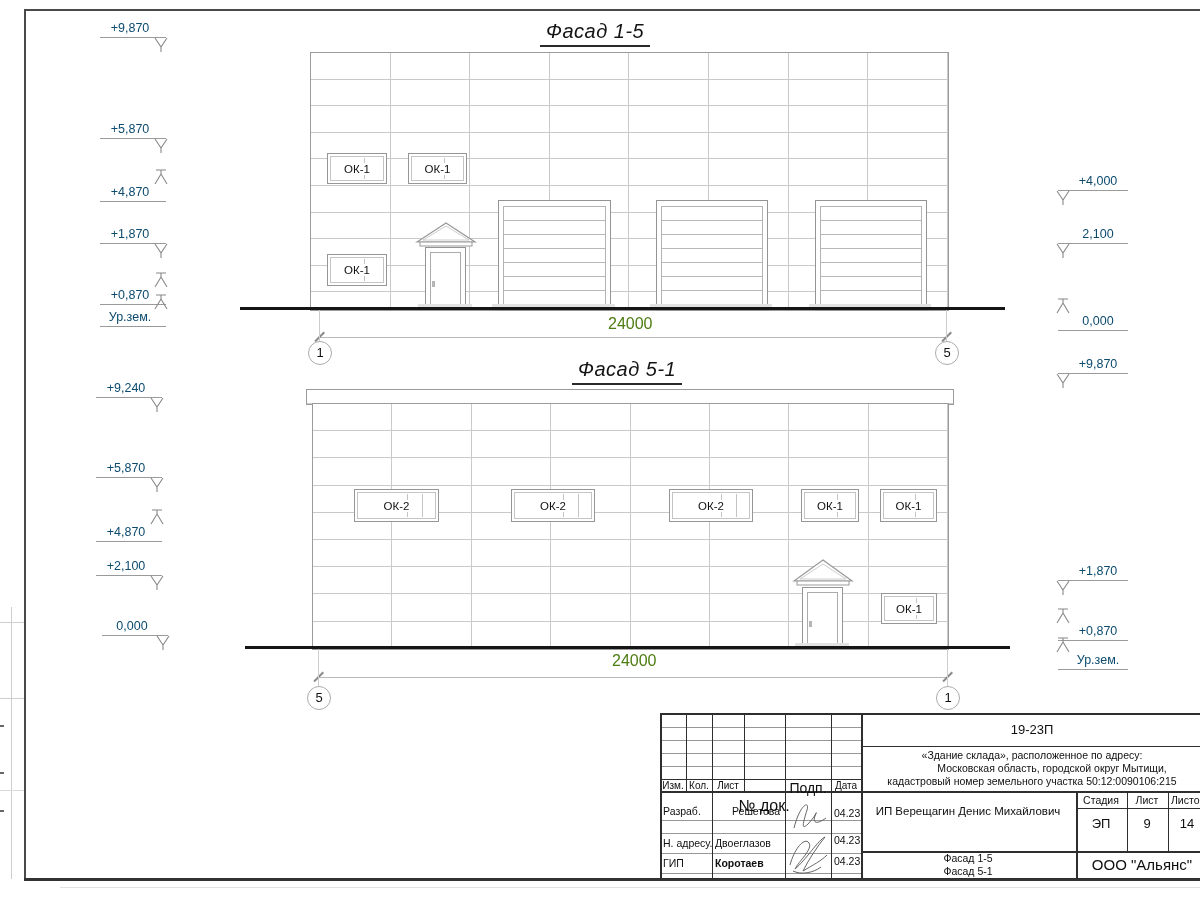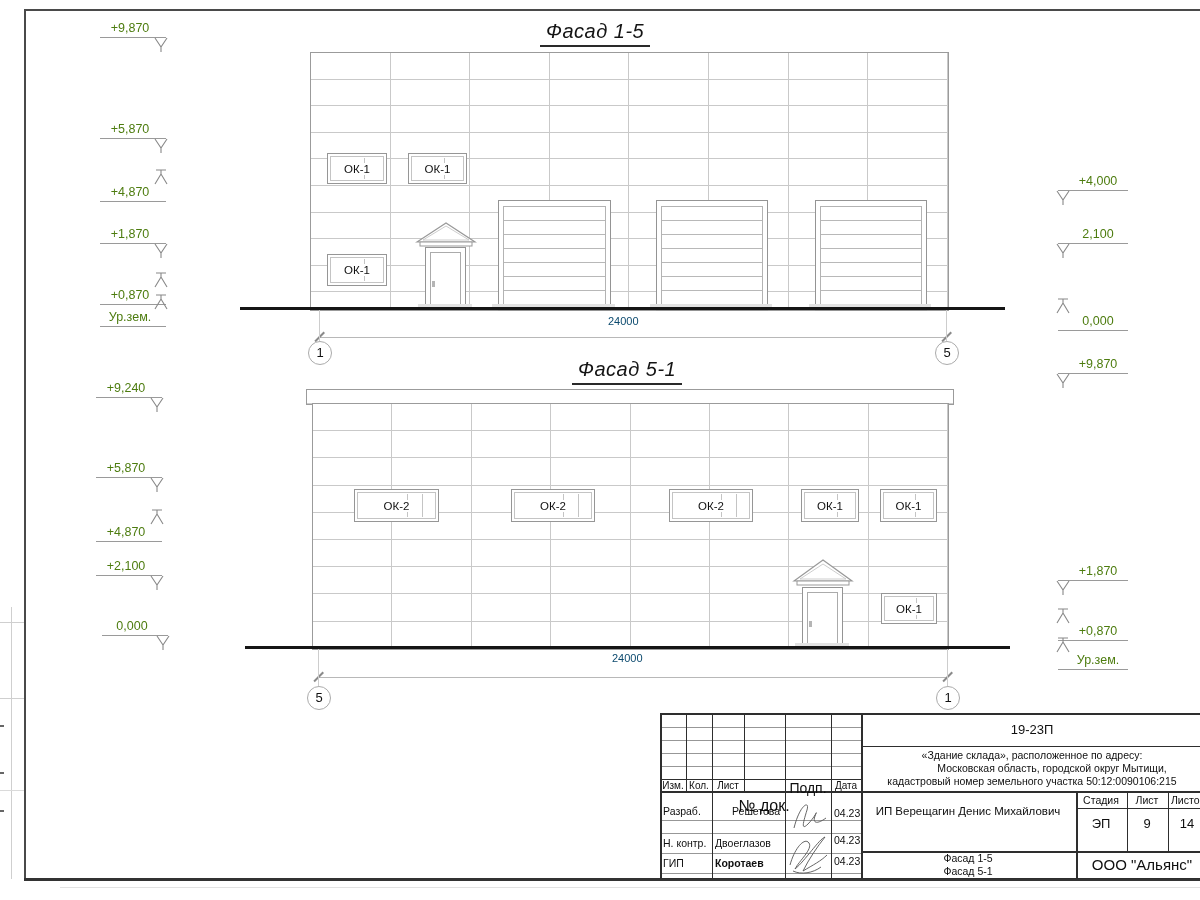--- a/index.html
+++ b/index.html
@@ -33,28 +33,28 @@
   .gate .gin{position:absolute;left:4px;right:4px;top:5px;bottom:3px;border:1px solid #b3b3b3;
        background:repeating-linear-gradient(to bottom,#ffffff 0 13px,#b8b8b8 13px 14px);}
   
   .door{position:absolute;border:1px solid #949494;background:#fff;}
   .door .leaf{position:absolute;left:4px;right:4px;top:4px;bottom:1px;border:1px solid #ababab;background:#fff;}
   .door .handle{position:absolute;left:1px;top:52%;width:3px;height:6px;background:#b5b5b5;}
   .ped{position:absolute;}
   
   .ftitle{position:absolute;font-size:20px;font-style:italic;color:#141414;
           border-bottom:2px solid #2a2a2a;padding:0 6px 2px 6px;letter-spacing:0.5px;}
-  .dimtext{position:absolute;font-size:11px;color:#0c4a6e;}
+  .dimtext{position:absolute;font-size:16px;color:#4d7c0f;}
   .dimline{position:absolute;height:1px;background:#b8b8b8;}
   .tick{position:absolute;width:13px;height:1.5px;background:#8a8a8a;transform:rotate(-45deg);}
   .leader{position:absolute;width:1px;background:#cdcdcd;}
   .bubble{position:absolute;width:22px;height:22px;border:1px solid #ababab;border-radius:50%;
           background:#fff;text-align:center;line-height:22px;font-size:13px;color:#111;}
   
-  .mark{position:absolute;font-size:12.5px;color:#4d7c0f;}
+  .mark{position:absolute;font-size:12.5px;color:#0c4a6e;}
   .mark .lbl{display:block;border-bottom:1px solid #9a9a9a;padding:0 8px 2px 2px;text-align:center;min-width:56px;white-space:nowrap;}
   .mark.right .lbl{padding:0 2px 2px 12px;}
   .mark svg{position:absolute;}
   .mark.dr svg{right:-3px;top:100%;margin-top:-1px;}
   .mark.dl svg{left:-3px;top:100%;margin-top:-1px;}
   .mark.ur svg{right:-3px;bottom:100%;margin-bottom:0px;}
   .mark.ul svg{left:-3px;bottom:100%;margin-bottom:0px;}
   
   #tblock{position:absolute;left:660px;top:713px;width:545px;height:166px;background:#fff;}
   .lnA{position:absolute;background:#2e2e2e;}
@@ -322,21 +322,21 @@
     <span class="tb-txt tb-c" style="left:13px;top:67px;font-size:10px;">Изм.</span>
     <span class="tb-txt tb-c" style="left:39px;top:67px;font-size:10px;">Кол.</span>
     <span class="tb-txt tb-c" style="left:68px;top:67px;font-size:10px;">Лист</span>
     <span class="tb-txt tb-c" style="left:104px;top:84px;font-size:16px;text-align:right;">№ док.</span>
     <span class="tb-txt tb-c" style="left:148px;top:67px;font-size:14px;">Подп.</span>
     <span class="tb-txt tb-c" style="left:186px;top:67px;font-size:10px;">Дата</span>
 
     <span class="tb-txt" style="left:3px;top:92px;">Разраб.</span>
     <span class="tb-txt" style="left:56px;top:92px;padding-left:16px;">Решетова</span>
     <span class="tb-txt" style="left:174px;top:94px;">04.23</span>
-    <span class="tb-txt" style="left:3px;top:124px;">Н. контр.</span>
+    <span class="tb-txt" style="left:3px;top:124px;">Н. адресу.</span>
     <span class="tb-txt" style="left:55px;top:124px;">Двоеглазов</span>
     <span class="tb-txt" style="left:174px;top:121px;">04.23</span>
     <span class="tb-txt" style="left:3px;top:144px;">ГИП</span>
     <span class="tb-txt" style="left:55px;top:144px;font-weight:bold;">Коротаев</span>
     <span class="tb-txt" style="left:174px;top:142px;">04.23</span>
 
     <svg class="sig" style="left:128px;top:83px;" width="42" height="42" viewBox="0 0 42 42">
       <path d="M6 32 C12 8 22 4 19 14 C16 24 12 36 20 28 C28 20 30 12 27 20 C24 28 30 28 38 22" fill="none" stroke="#555" stroke-width="0.9"></path>
     </svg>
     <svg class="sig" style="left:125px;top:118px;" width="46" height="46" viewBox="0 0 46 46">

